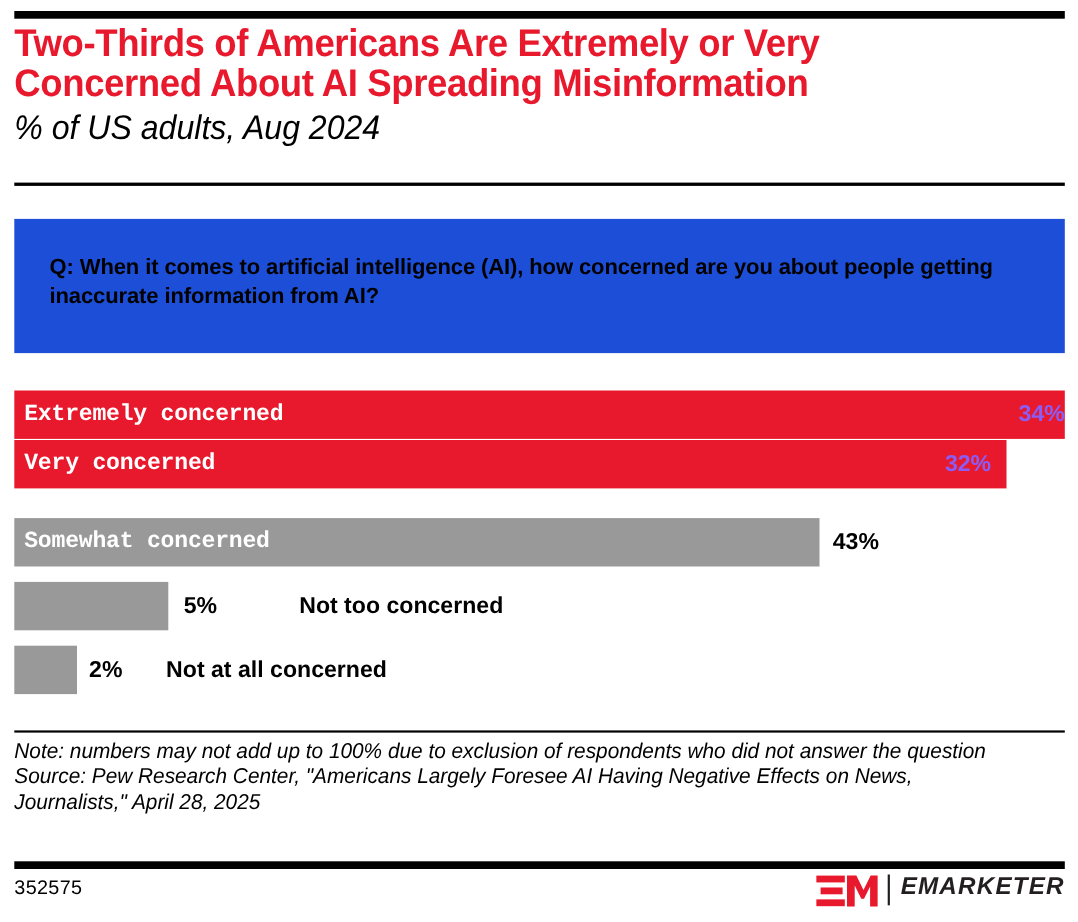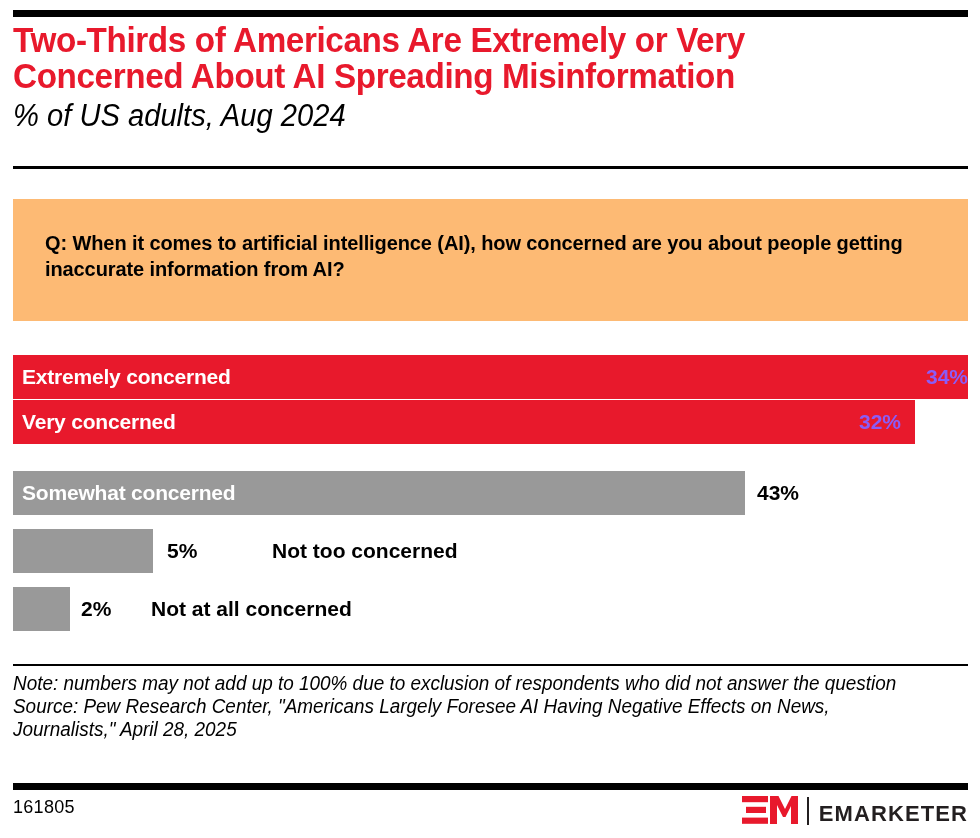--- a/index.html
+++ b/index.html
@@ -77,21 +77,21 @@
     margin: 5px 0 0 0;
     transform: scaleX(0.94);
     transform-origin: left top;
   }
 
   
   .question-box {
     position: absolute;
     left: 13px; top: 199px;
     width: 955px; height: 122px;
-    background: #fdba74;
+    background: #1d4ed8;
     box-sizing: border-box;
   }
   .question-text {
     position: absolute;
     left: 32px; top: 31px;
     width: 890px;
     font-family: "Liberation Sans Narrow", "Liberation Sans", sans-serif;
     font-weight: bold;
     font-size: 20px;
     line-height: 26px;
@@ -115,21 +115,21 @@
     position: absolute;
     left: 0; top: 0;
     height: 44px;
   }
   .bar-label-inside {
     position: absolute;
     left: 9px;
     top: 50%;
     transform: translateY(-50%);
     color: #ffffff;
-    font-family: Liberation Sans, sans-serif;
+    font-family: Liberation Mono, monospace;
     font-weight: bold;
     font-size: 21px;
     letter-spacing: -0.2px;
     white-space: nowrap;
   }
   .bar-value-inside {
     position: absolute;
     top: 50%;
     transform: translateY(-50%);
     color: #8b5cf6;
@@ -181,22 +181,23 @@
     font-family: "Liberation Sans Narrow", "Liberation Sans", sans-serif;
     font-weight: normal;
     font-size: 18px;
     letter-spacing: 0.3px;
     color: #000000;
   }
   .logo {
     position: absolute;
     right: 12px; top: 795px;
     display: flex;
-    align-items: flex-end;
+    align-items: flex-start;
     height: 30px;
+    font-style: italic;
   }
   .logo-mark {
     display: block;
   }
   .logo-divider {
     width: 2px;
     height: 28px;
     background: #231F20;
     margin: 0 10px 0 9px;
   }
@@ -264,21 +265,21 @@
 
   <div class="rule-note"></div>
 
   <div class="footnotes">
     <p class="footnote-line">Note: numbers may not add up to 100% due to exclusion of respondents who did not answer the question</p>
     <p class="footnote-line">Source: Pew Research Center, "Americans Largely Foresee AI Having Negative Effects on News, Journalists," April 28, 2025</p>
   </div>
 
   <div class="rule-bottom"></div>
 
-  <div class="footer-id">161805</div>
+  <div class="footer-id">352575</div>
 
   <div class="logo">
     <svg class="logo-mark" width="56" height="30" viewBox="0 0 56 30" aria-hidden="true">
       <rect x="0" y="1" width="26" height="6.2" fill="#E8192C"></rect>
       <rect x="4" y="11.8" width="20" height="6.2" fill="#E8192C"></rect>
       <rect x="0" y="22.6" width="26" height="6.2" fill="#E8192C"></rect>
       <polygon points="28,29 28,1 36.5,1 43,14 49.5,1 56,1 56,29 49,29 49,11 43.5,22 41,22 35,10 35,29" fill="#E8192C"></polygon>
     </svg>
     <div class="logo-divider"></div>
     <div class="logo-word">EMARKETER</div>

